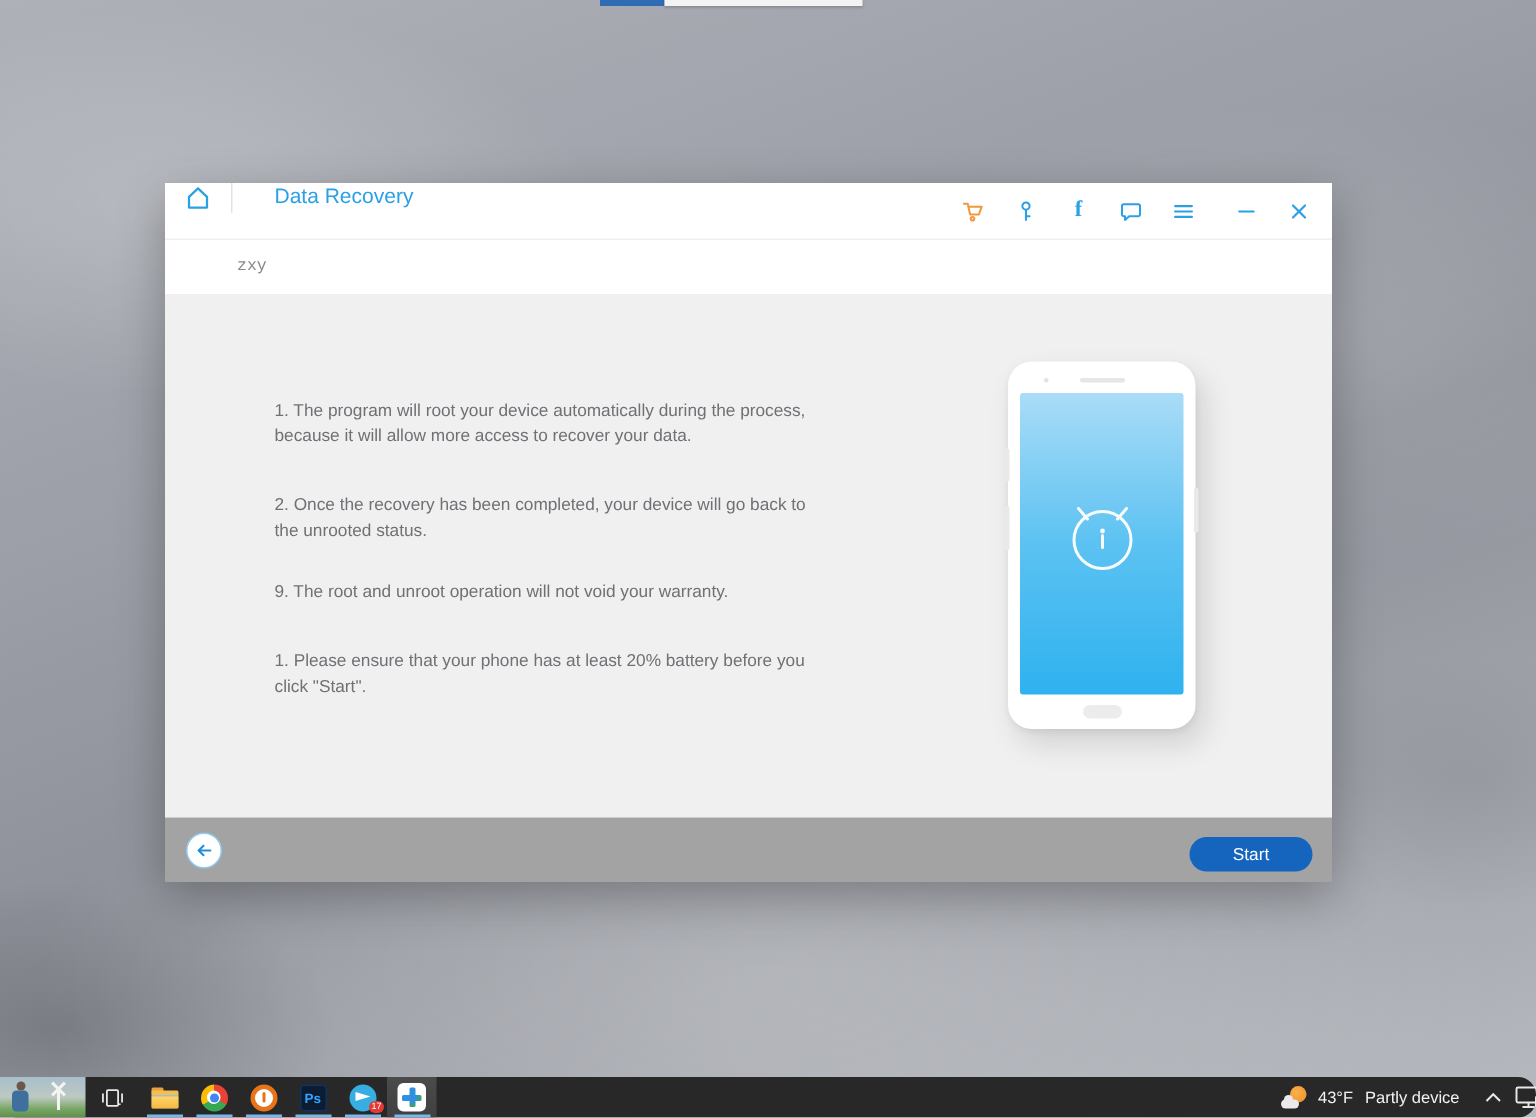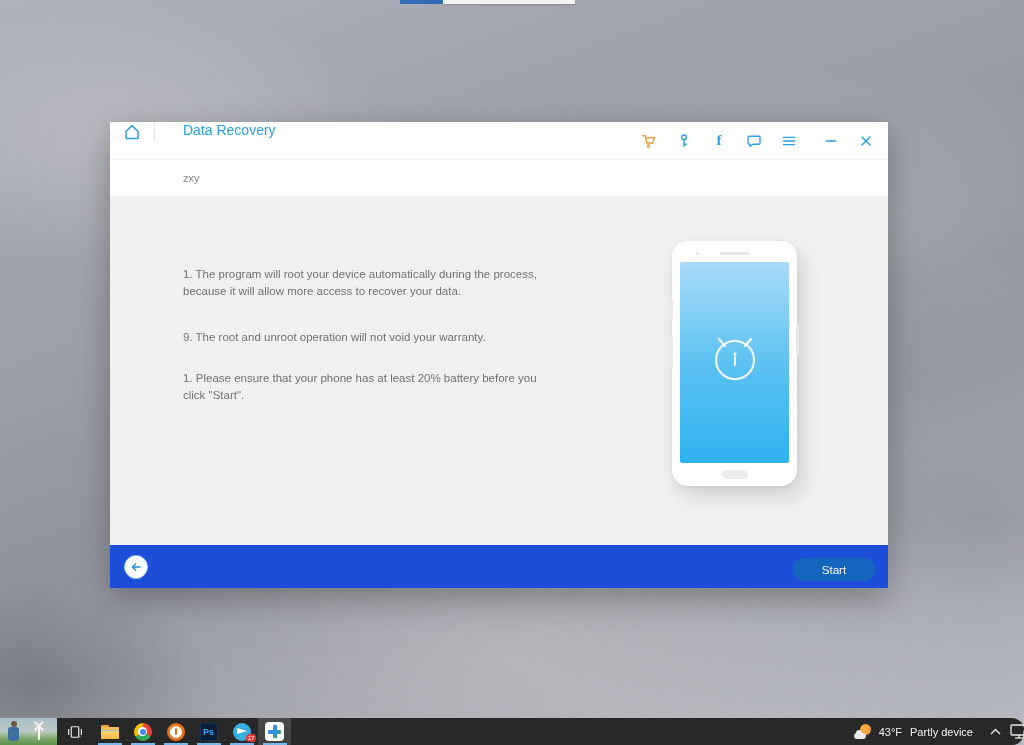--- a/index.html
+++ b/index.html
@@ -33,21 +33,21 @@
   .home-btn { width:20px; height:20px; display:flex; align-items:center; justify-content:center; cursor:pointer; }
   .header-divider { width:1px; height:20px; background:#e3e3e3; margin-left:12px; }
   .win-title { margin-left:28px; font-size:14px; color:#2aa0e5; }
   .header-icons { margin-left:auto; display:flex; align-items:center; gap:19px; }
   .hicon { width:16px; height:16px; display:flex; align-items:center; justify-content:center; cursor:pointer; }
   .hicon.fb { font-size:15px; font-weight:bold; color:#2aa0e5; font-family:"Liberation Serif", serif; }
   .hicon.min { margin-left:7px; }
 
   .device-bar {
     height:36px; background:#fff; display:flex; align-items:center;
-    padding-left:73px; font-size:11px; color:#88888c;
+    padding-left:48px; font-size:11px; color:#88888c;font-family:Liberation Mono, monospace;
   }
 
   .content { flex:1; background:#f0f0f1; position:relative; }
   .instructions { position:absolute; left:73px; top:70px; width:358px; }
   .instructions p { font-size:11.5px; line-height:1.45; color:#707075; }
   .instructions p:nth-child(1) { margin-bottom:30px; }
   .instructions p:nth-child(2) { margin-bottom:24px; }
   .instructions p:nth-child(3) { margin-bottom:30px; }
 
   
@@ -63,21 +63,21 @@
     background:linear-gradient(180deg, #aadcf7 0%, #5cc2f2 50%, #2eb2ef 100%);
     display:flex; justify-content:center;
   }
   .phone .home-pill { position:absolute; left:50%; transform:translateX(-50%); bottom:7px; width:26px; height:9px; border-radius:5px; background:#ececec; }
   .side-btn { position:absolute; width:3px; border-radius:2px; background:#e9e9e9; }
   .sb-l1 { left:-2px; top:58px; height:22px; }
   .sb-l2 { left:-2px; top:96px; height:30px; }
   .sb-r1 { right:-2px; top:84px; height:30px; }
   .screen-icon { margin-top:70px; }
 
-  .win-footer { height:43px; background:#1d4ed8; position:relative; }
+  .win-footer { height:43px; background:#a3a3a3; position:relative; }
   .back-btn {
     position:absolute; left:14px; top:10px; width:24px; height:24px; border-radius:50%;
     border:1.5px solid #8ecbee; display:flex; align-items:center; justify-content:center;
     cursor:pointer; background:#fff;
   }
   .start-btn {
     position:absolute; right:13px; top:13px; width:82px; height:23px; border-radius:12px;
     background:#1565bf; color:#fff; font-size:11.5px; border:none;
     display:flex; align-items:center; justify-content:center; cursor:pointer;
   }
@@ -203,20 +203,21 @@
     </div>
   </div>
 
   <div class="device-bar">
     <span>zxy</span>
   </div>
 
   <div class="content">
     <div class="instructions">
       <p>1. The program will root your device automatically during the process, because it will allow more access to recover your data.</p>
+      <p>2. Once the recovery has been completed, your device will go back to the unrooted status.</p>
       <p>9. The root and unroot operation will not void your warranty.</p>
       <p>1. Please ensure that your phone has at least 20% battery before you click "Start".</p>
     </div>
 
     <div class="phone">
       <div class="side-btn sb-l1"></div>
       <div class="side-btn sb-l2"></div>
       <div class="side-btn sb-r1"></div>
       <div class="cam"></div>
       <div class="earpiece"></div>

